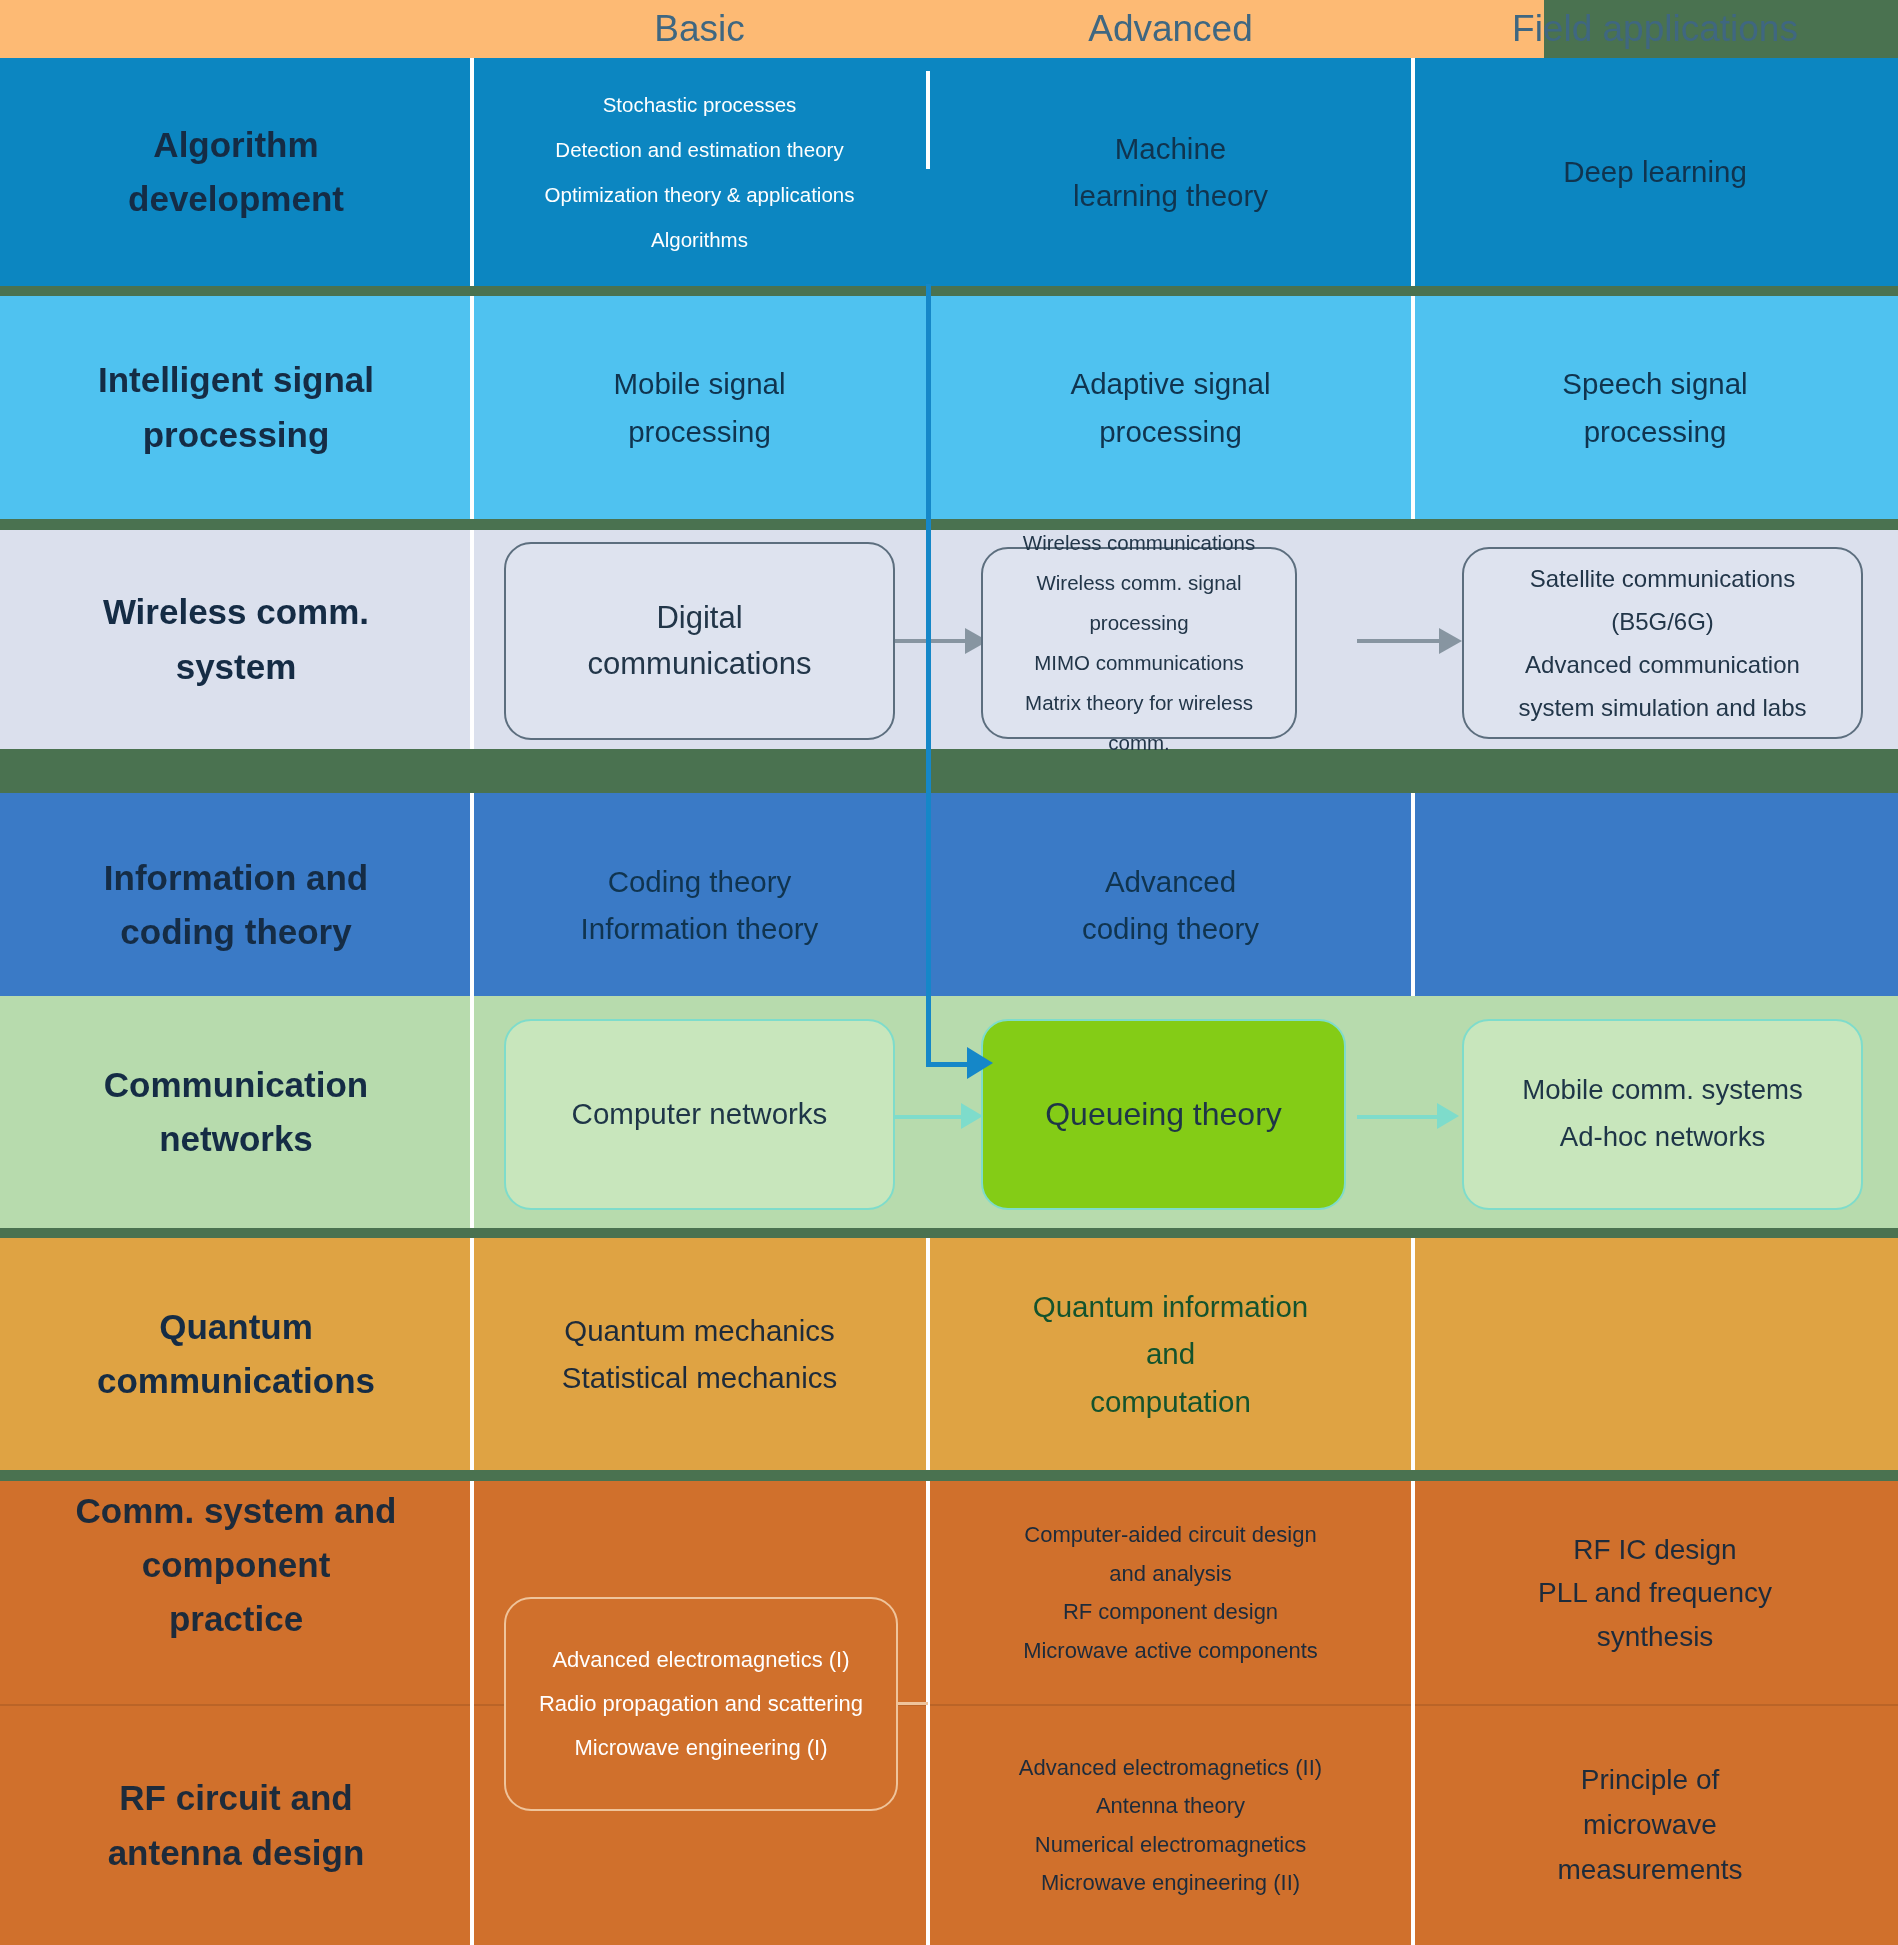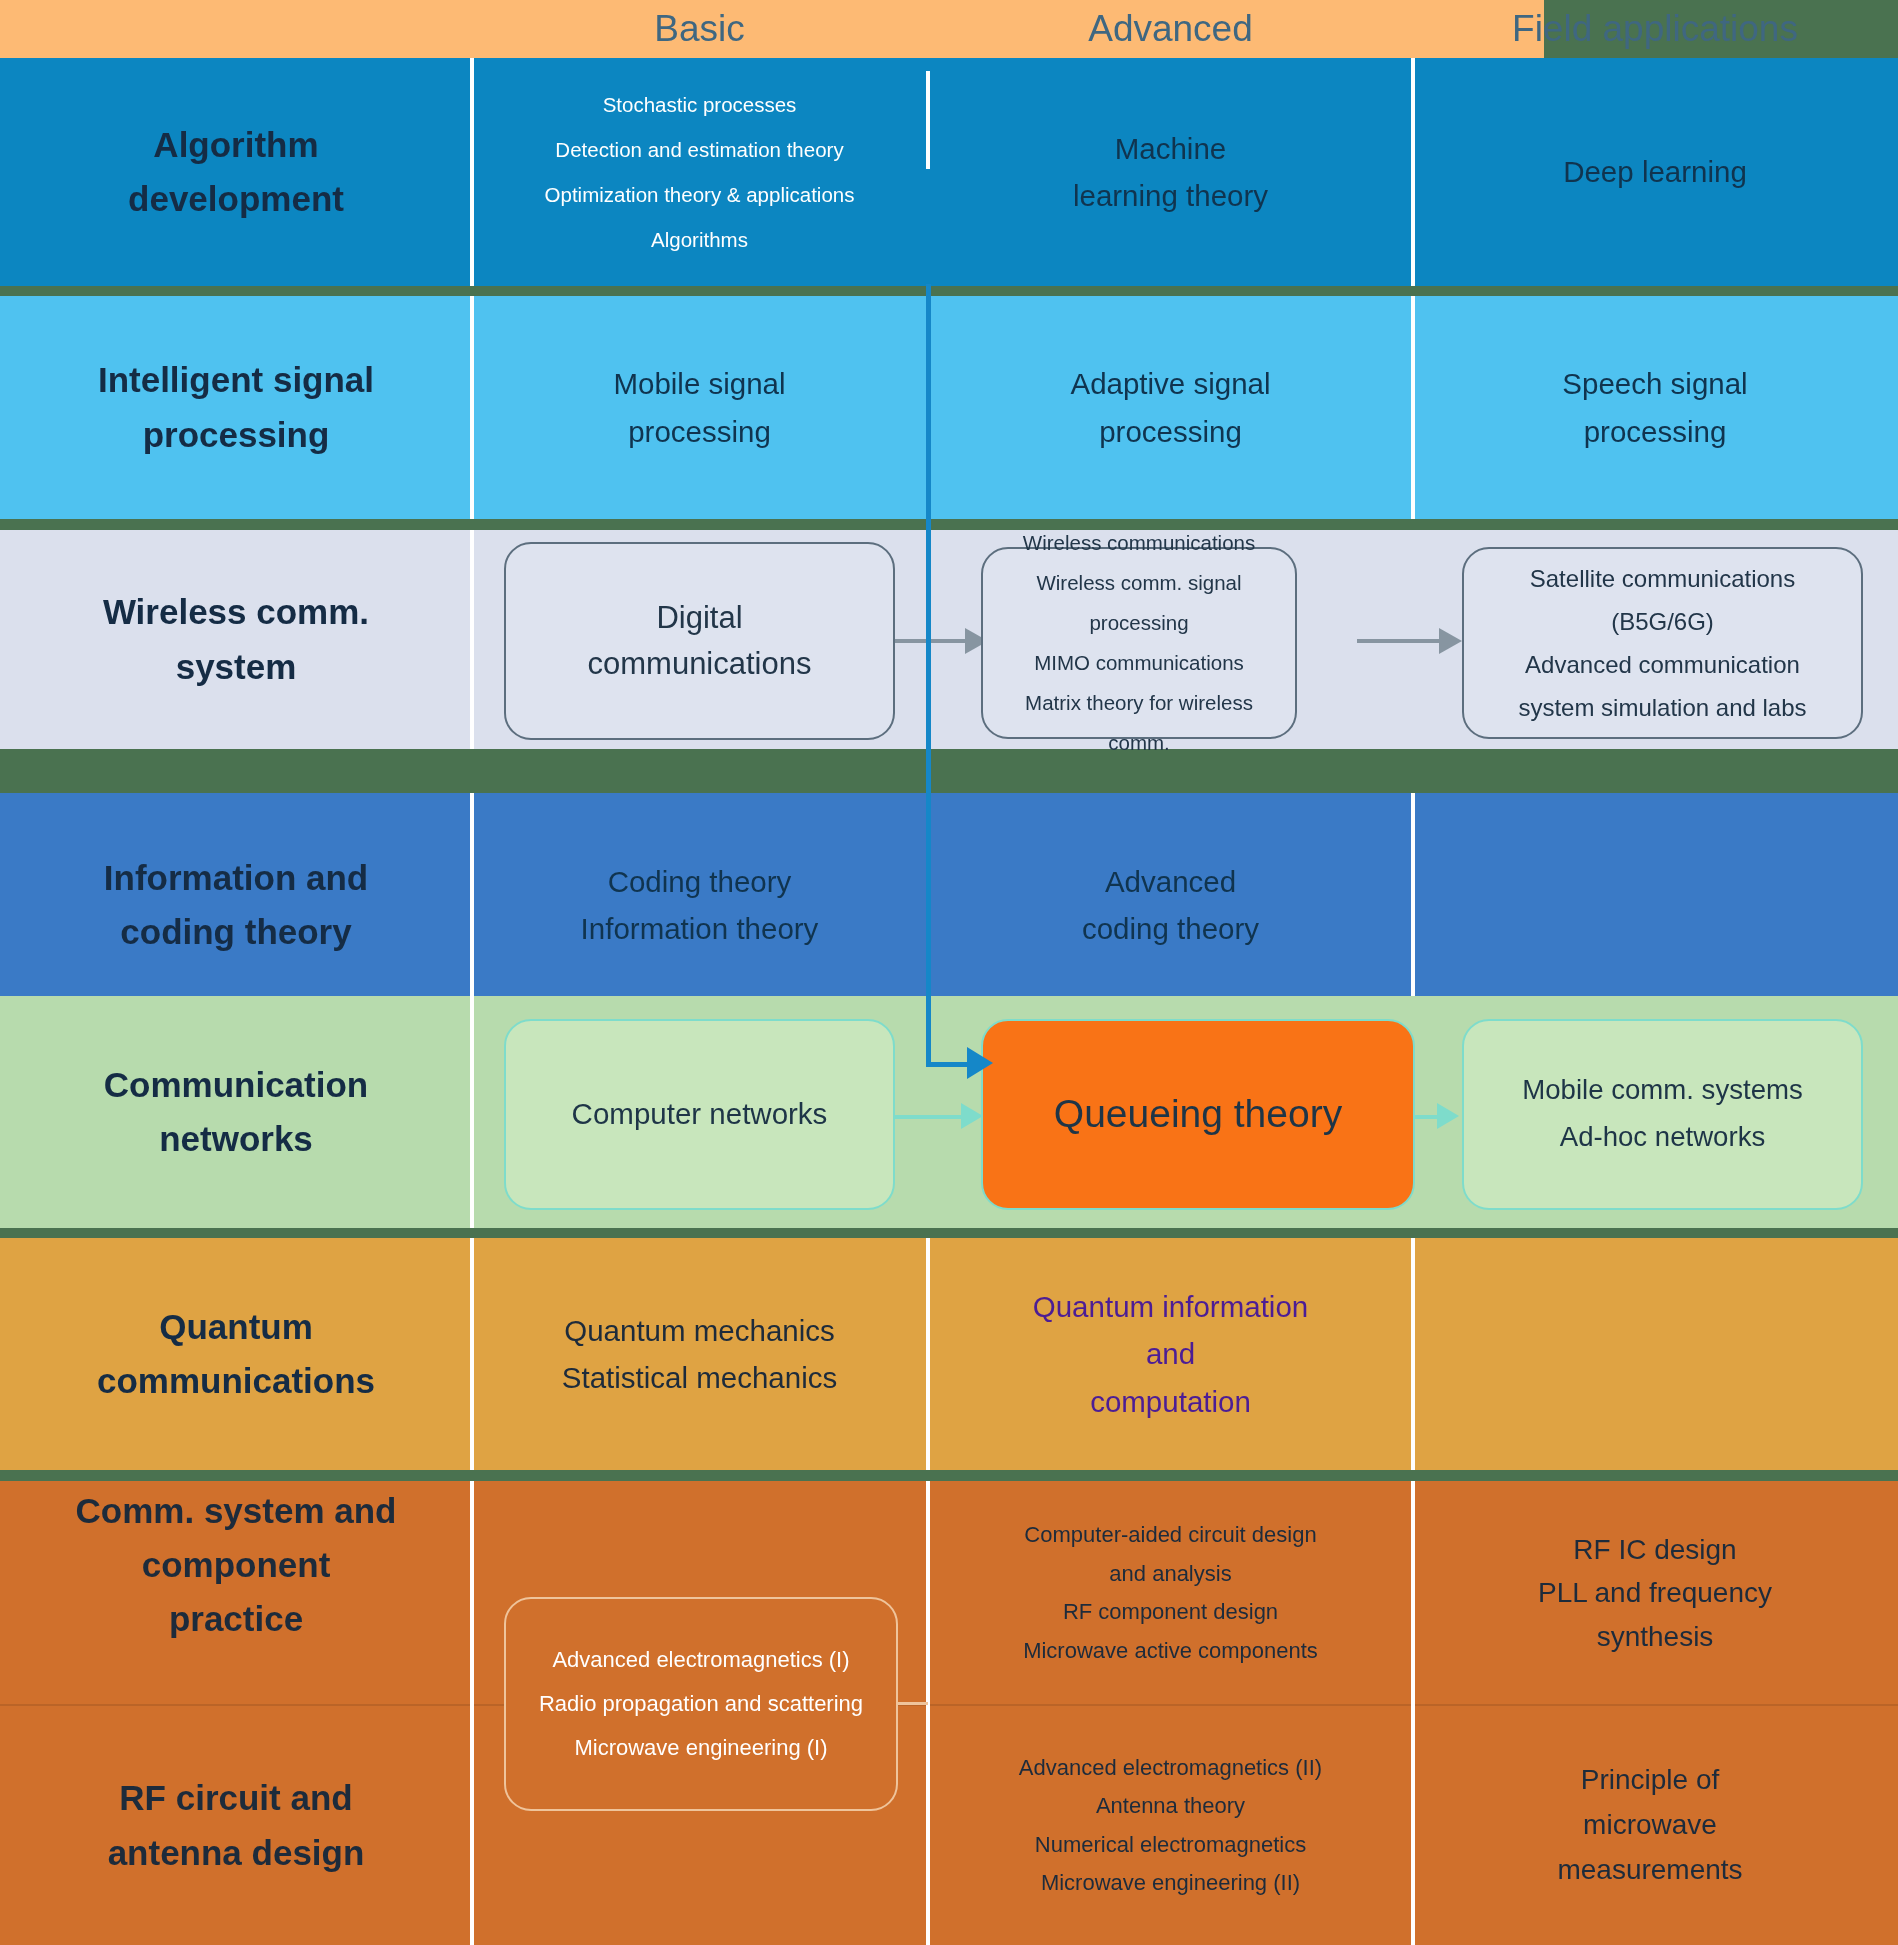--- a/index.html
+++ b/index.html
@@ -89,34 +89,34 @@
 
   <div class="abs row" style="top:996px;height:232px;background:#b7dbad;">
     <div class="abs flexc label">Communication
 networks</div>
     <div class="abs divider" style="left:470px;"></div>
     <div class="abs hline" style="left:894px;top:119px;width:71px;background:#7edccb;"></div>
     <div class="abs tri" style="left:961px;top:107px;border-top:13.5px solid transparent;border-bottom:13.5px solid transparent;border-left:22px solid #7edccb;"></div>
     <div class="abs hline" style="left:1357px;top:119px;width:82px;background:#7edccb;"></div>
     <div class="abs tri" style="left:1437px;top:107px;border-top:13.5px solid transparent;border-bottom:13.5px solid transparent;border-left:22px solid #7edccb;"></div>
     <div class="abs flexc box" style="left:504px;top:22.5px;width:391px;height:191px;border:2.6px solid #7edccb;background:#c8e6bc;font-size:29.5px;color:#1e3547;">Computer networks</div>
-    <div class="abs flexc box" style="left:981px;top:22.5px;width:434px;height:191px;border:2.6px solid #7edccb;background:#f97316;font-size:39px;color:#1e3547;">Queueing theory</div>
+    <div class="abs flexc box" style="left:981px;top:22.5px;width:365px;height:191px;border:2.6px solid #7edccb;background:#84cc16;font-size:32px;color:#1e3547;">Queueing theory</div>
     <div class="abs flexc box" style="left:1462px;top:22.5px;width:401px;height:191px;border:2.6px solid #7edccb;background:#c8e6bc;font-size:27.6px;line-height:1.7;color:#1e3547;">Mobile comm. systems
 Ad-hoc networks</div>
   </div>
 
   <div class="abs row" style="top:1238px;height:232px;background:#dfa343;">
     <div class="abs flexc label">Quantum
 communications</div>
     <div class="abs divider" style="left:470px;"></div>
     <div class="abs divider" style="left:926px;"></div>
     <div class="abs divider" style="left:1411px;"></div>
     <div class="abs flexc cell" style="left:472px;width:455px;color:#1d2b3b;">Quantum mechanics
 Statistical mechanics</div>
-    <div class="abs flexc cell" style="left:928px;width:485px;color:#4c1d95;">Quantum information
+    <div class="abs flexc cell" style="left:928px;width:485px;color:#14532d;">Quantum information
 and
 computation</div>
   </div>
 
   <div class="abs row" style="top:1481px;height:464px;background:#d0702c;">
     <div class="abs" style="left:0;top:223px;width:1898px;height:1.9px;background:rgba(0,0,0,0.10);"></div>
     <div class="abs flexc label" style="height:168px;color:#1d2b3b;">Comm. system and
 component
 practice</div>
     <div class="abs flexc label" style="top:224px;height:241px;color:#1d2b3b;">RF circuit and

